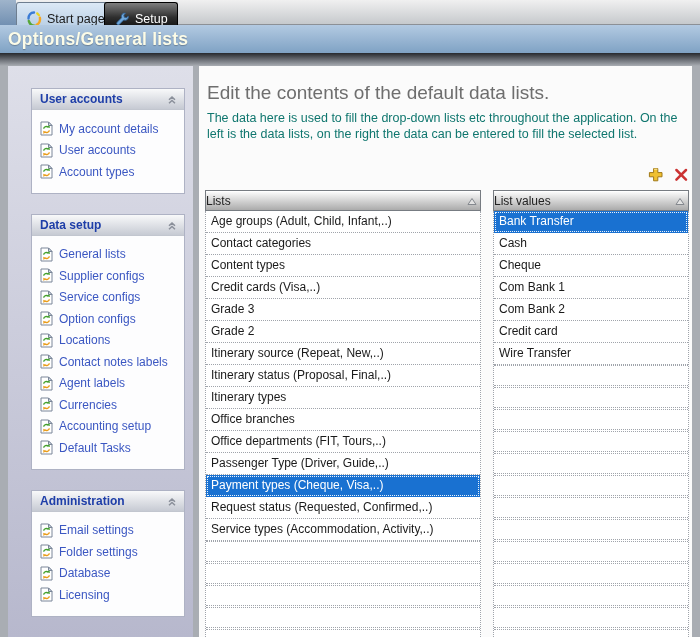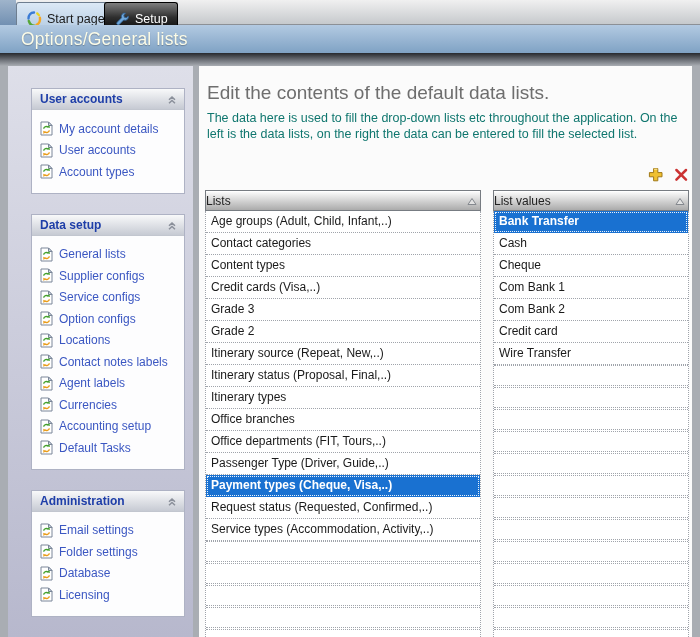--- a/index.html
+++ b/index.html
@@ -15,21 +15,21 @@
   .tab { position:absolute; top:2px; height:23px; display:flex; align-items:center; gap:5px;
          padding:16px 9px; font-size:12.5px; border:1px solid #6E7E90; border-bottom:none;
          border-radius:3px 3px 0 0; cursor:default; }
   .tab.start { left:16px; background:linear-gradient(#DCE9F6,#ADC6DF); color:#1A1A1A; }
   .tab.setup { left:104px; background:linear-gradient(#7E7E7E,#2E2E2E 45%,#000); color:#FFF; border-color:#000; }
   .ticon { display:inline-flex; width:16px; height:16px; align-items:center; justify-content:center; }
 
   
   .titlebar { position:absolute; left:0; top:25px; width:700px; height:28px;
               background:linear-gradient(#B3CAE2,#7FA2C4); color:#FCFCE8; font-size:17.5px;
-              font-weight:normal; line-height:28px; padding-left:21px; letter-spacing:.2px;
+              font-weight:bold; line-height:28px; padding-left:8px; letter-spacing:.2px;
               text-shadow:0 1px 1px rgba(0,0,0,.25); }
   .shadow { position:absolute; left:0; top:53px; width:700px; height:13px;
             background:linear-gradient(#26292E,#6F737A 55%,#A9ADB3); }
 
   
   .sidebar { position:absolute; left:8px; top:66px; width:185px; height:571px;
              background:linear-gradient(#DEDFE9,#B7B8CD); padding:22px 8px 0 23px; }
   .sgroup { background:#FDFDFE; border:1px solid #AEB2C4; margin-bottom:20px; }
   .sghead { height:21px; display:flex; align-items:center;
             background:linear-gradient(#F8F9FA,#C6CAD3); border-bottom:1px solid #C2C6CF; }
@@ -55,21 +55,21 @@
   .thead { height:21px; background:linear-gradient(#FEFEFE,#ABABAB); border:1px solid #777C82;
            display:flex; align-items:center; justify-content:flex-start; position:relative;
            font-size:12px; color:#222; box-shadow:inset 0 1px 0 #FFF; cursor:pointer; }
   .sort { position:absolute; right:3px; top:6px; }
   .tbody { height:426px; overflow:hidden; background:#FFF;
            border-left:1px dotted #A0A4AB; border-right:1px dotted #A0A4AB; }
   .row { height:22px; line-height:21px; padding-left:5px; font-size:12px; color:#1A1A1A;
          border-bottom:1px dotted #A0A4AB; white-space:nowrap; overflow:hidden; cursor:default; }
   .row.empty { height:21px; margin-bottom:1px; border-top:1px dotted #A0A4AB; }
   .row.selected { background:#1971D1; color:#FFF; outline:1px dotted #E8F1FB;
-                  outline-offset:-2px; border-bottom-color:#1971D1;font-weight:bold; }
+                  outline-offset:-2px; border-bottom-color:#1971D1; }
 </style>
 </head>
 <body>
 
 <div class="app">
 
   <div class="tabbar">
     <div class="tab-accent"></div>
     <div class="tab start">
       <span class="ticon">

